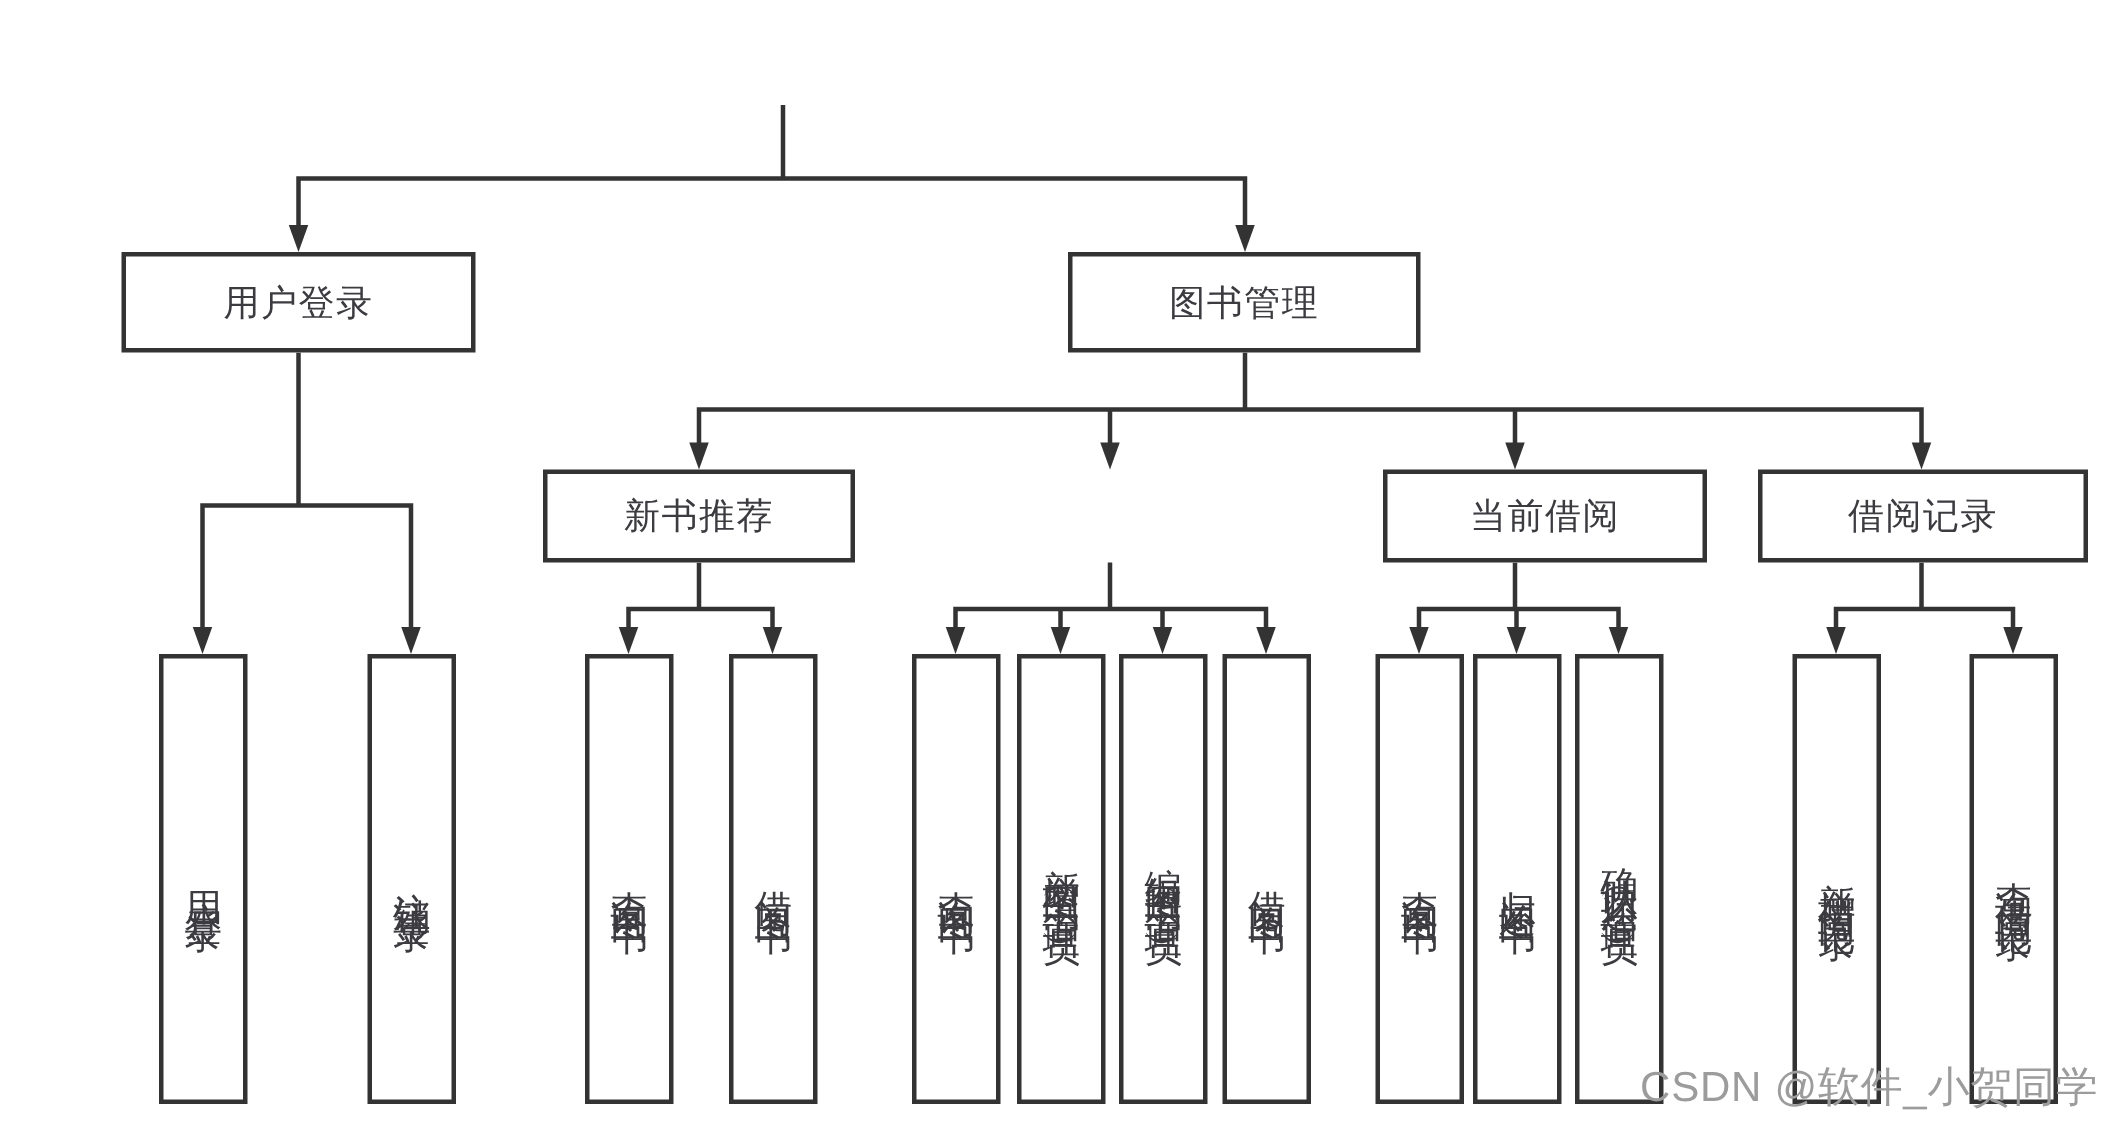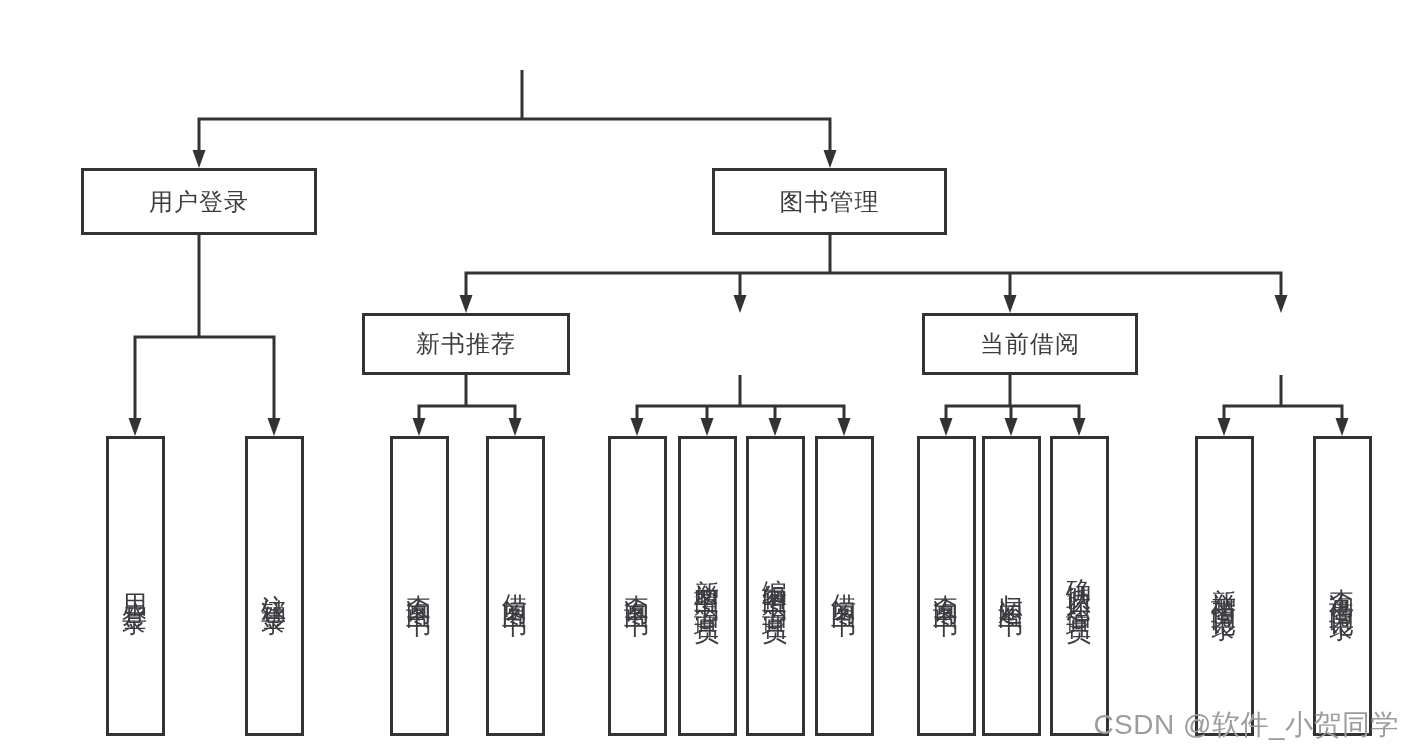--- a/index.html
+++ b/index.html
@@ -76,20 +76,21 @@
     <use href="#ah" x="1224" y="436"></use>
     <use href="#ah" x="1342" y="436"></use>
   </svg>
 
 
   <div class="box" style="left:81px; top:168px; width:236px; height:67px;">用户登录</div>
   <div class="box" style="left:712px; top:168px; width:235px; height:67px;">图书管理</div>
 
   <div class="box" style="left:362px; top:313px; width:208px; height:62px;">新书推荐</div>
   <div class="box" style="left:902px; top:313px; width:216px; height:62px;margin-left:20px;">当前借阅</div>
+  <div class="box" style="left:1172px; top:313px; width:220px; height:62px;">借阅记录</div>
 
   <div class="box leaf" style="left:106px; top:436px; width:59px; height:300px;">
     <span>用户登录</span>
   </div>
   <div class="box leaf" style="left:245px; top:436px; width:59px; height:300px;">
     <span>注销登录</span>
   </div>
 
   <div class="box leaf" style="left:390px; top:436px; width:59px; height:300px;">
     <span>查询图书</span>

